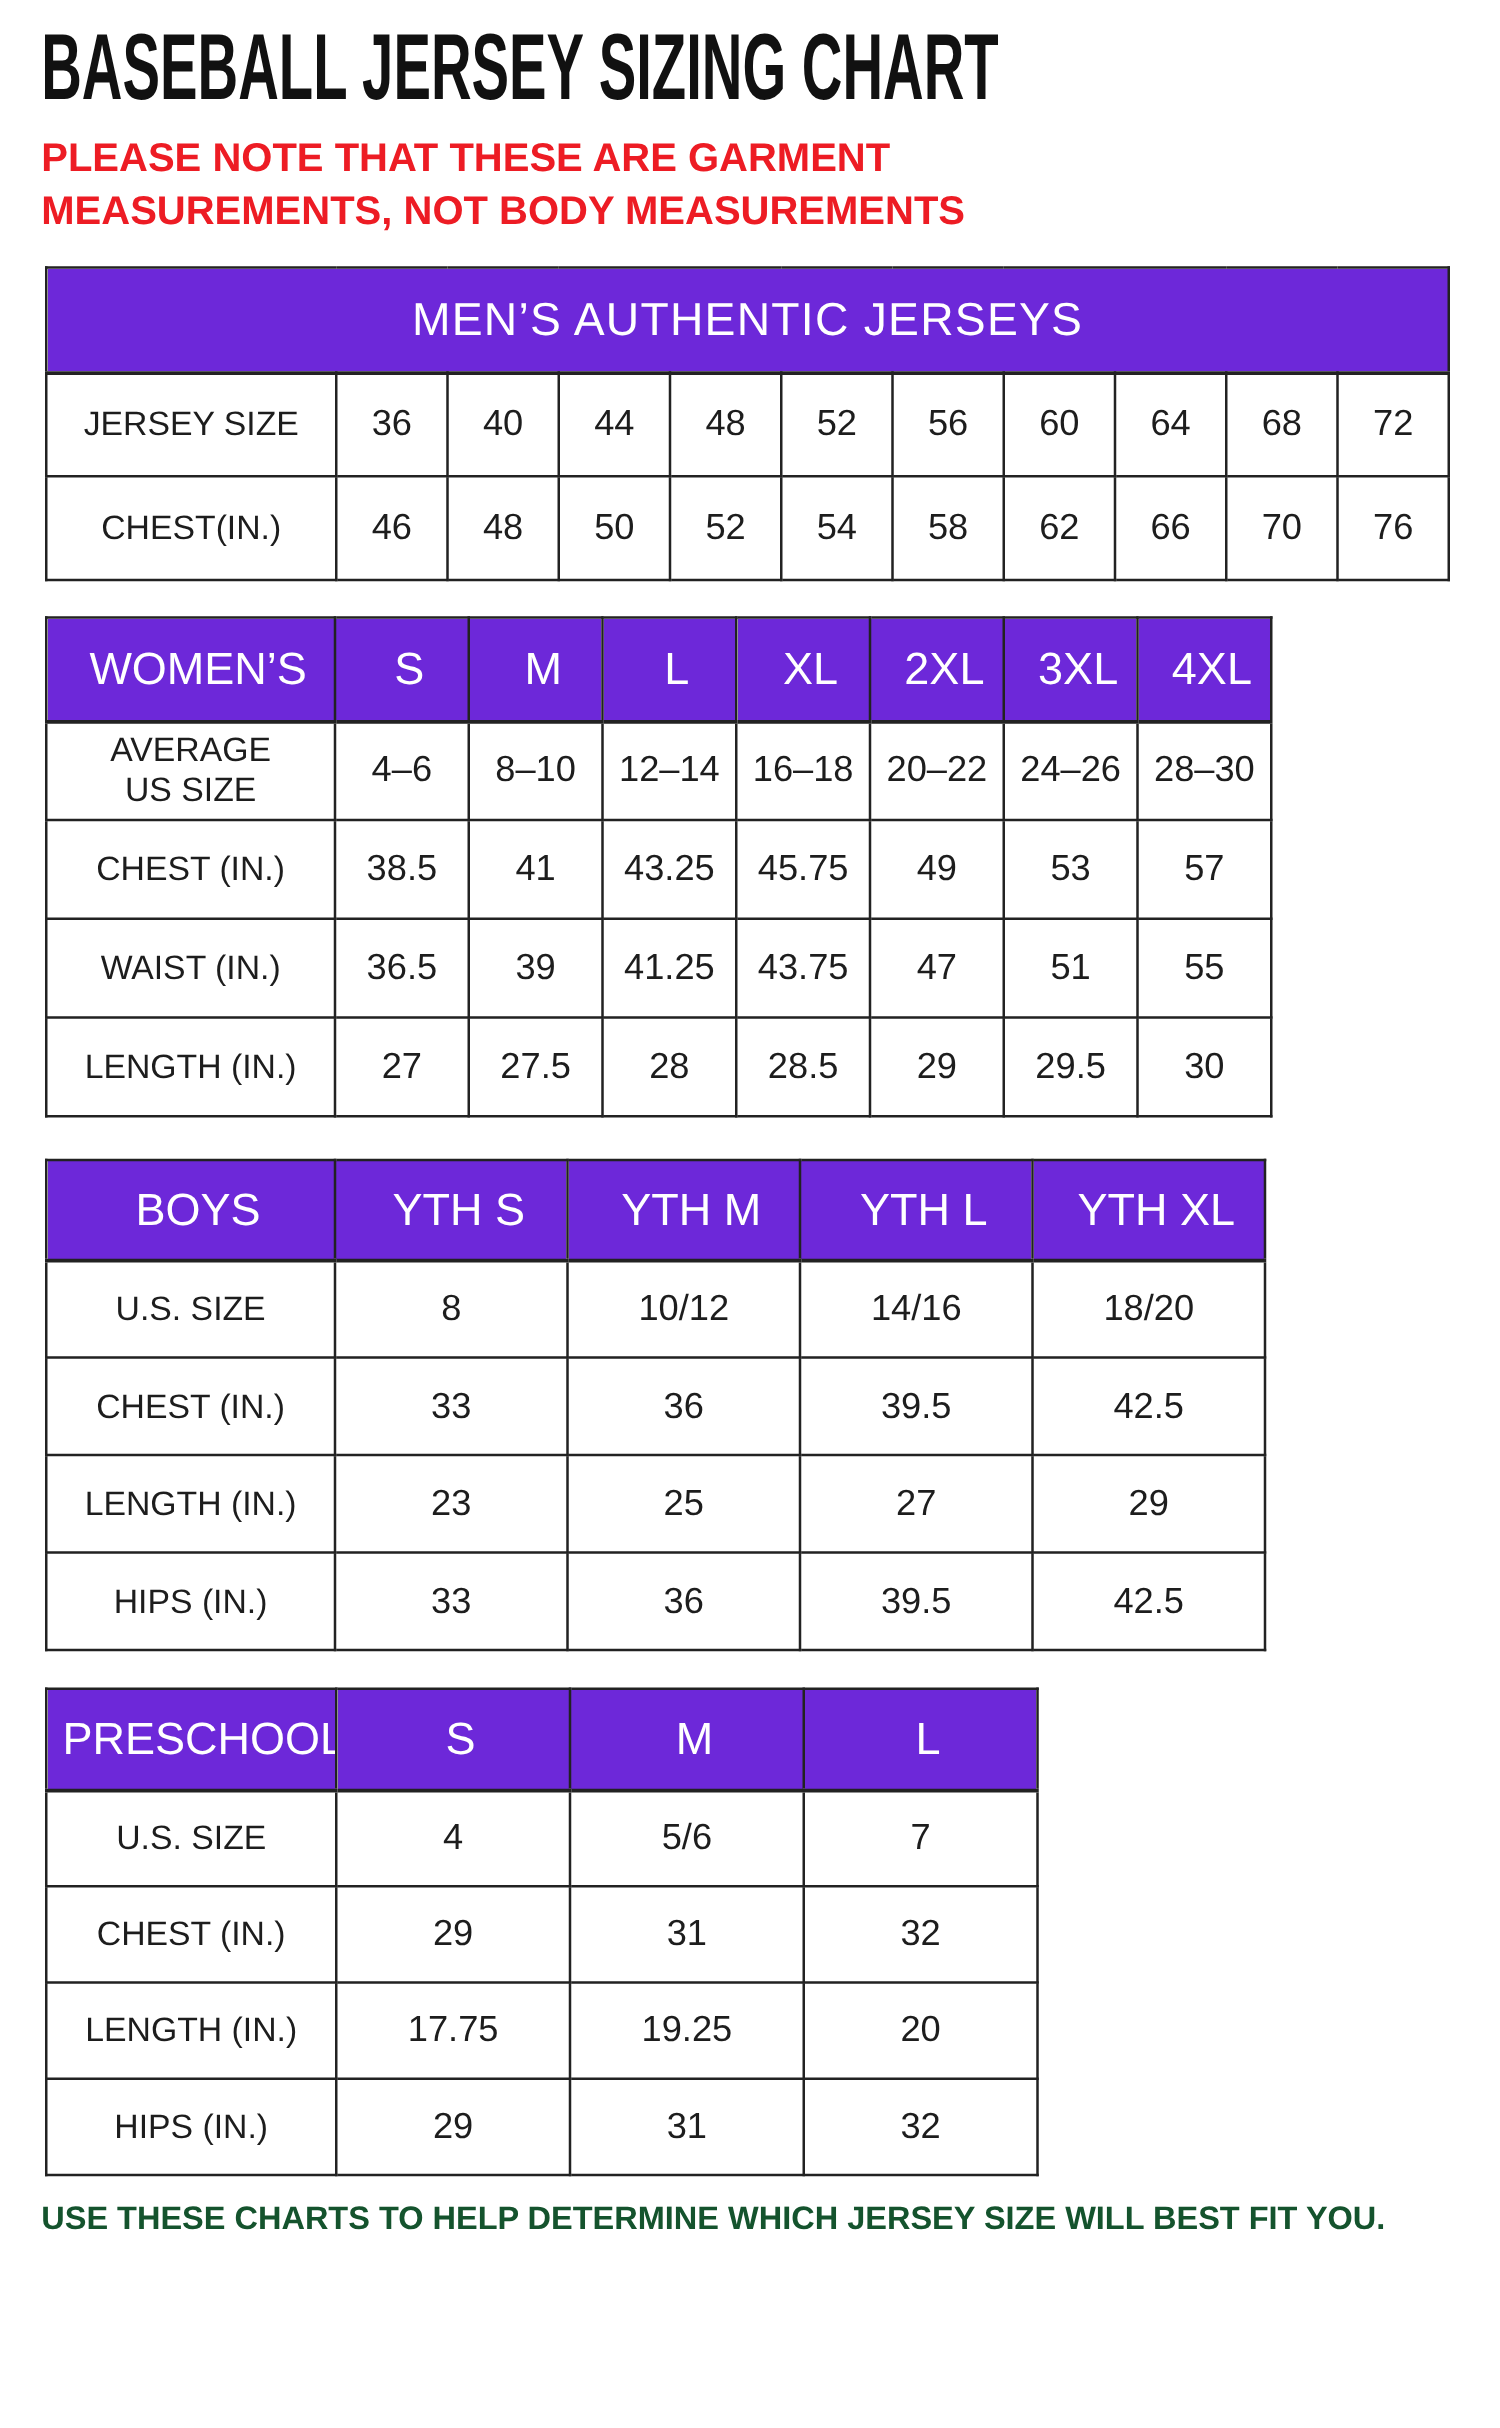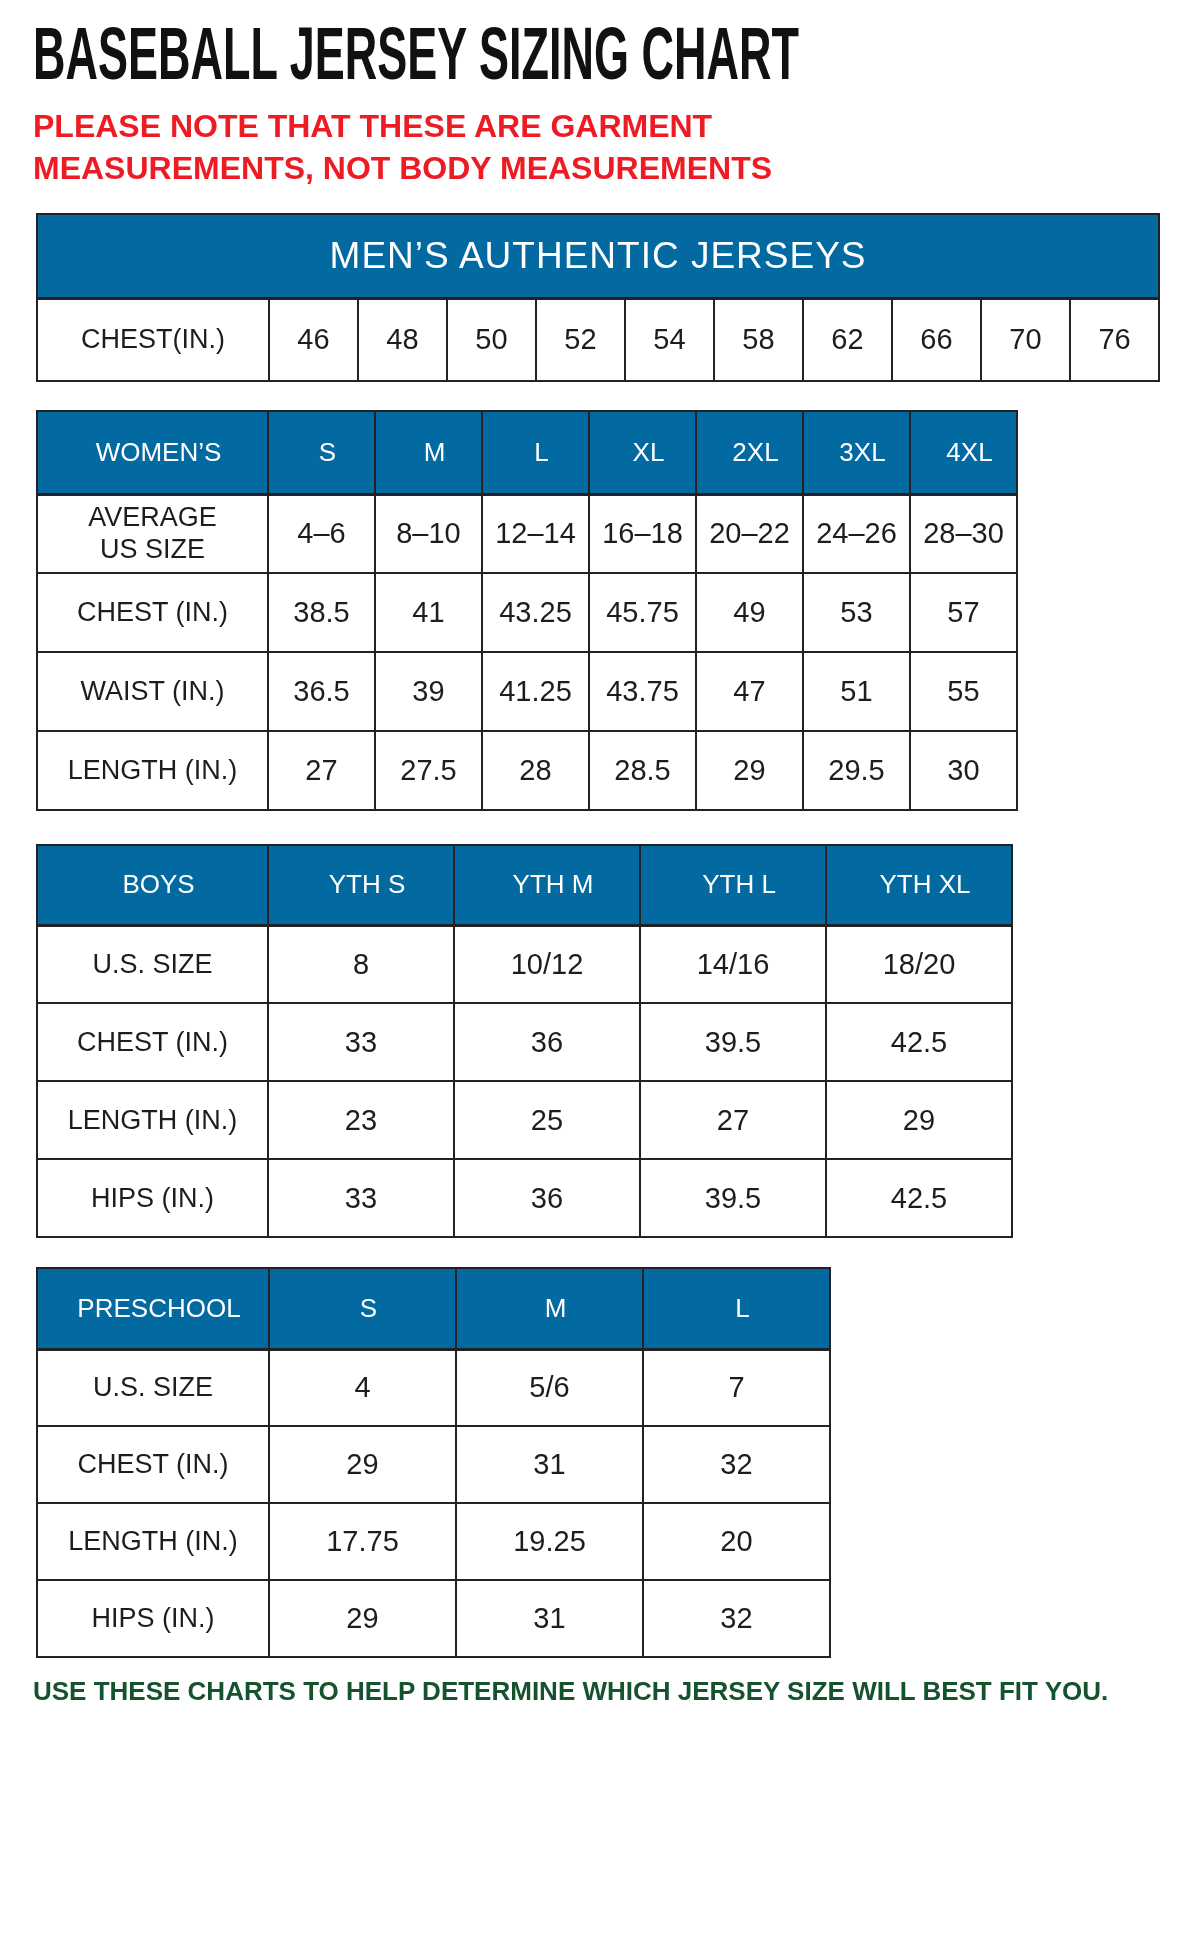--- a/index.html
+++ b/index.html
@@ -8,55 +8,68 @@
   .title .cond{display:inline-block;transform:scaleX(0.60);transform-origin:left center;
     font-weight:bold;font-size:75px;color:#111;letter-spacing:0px;}
   .note{margin:15px 0 0 33px;width:960px;font-size:32px;line-height:1.3;color:#ed1c24;
     font-weight:bold;font-stretch:condensed;letter-spacing:0;}
   .footer{margin:17px 0 0 33px;width:1160px;font-size:26px;line-height:1.3;color:#14532d;
     font-weight:bold;white-space:nowrap;}
   table.tbl{border-collapse:collapse;table-layout:fixed;margin-left:36px;text-align:center;
     color:#1d1d1d;font-size:29px;}
   table.tbl td,table.tbl th{border:2px solid #222222;padding:0;text-align:center;vertical-align:middle;
     overflow:hidden;}
-  table.tbl thead th{background:#0369a1;color:#ffffff;font-weight:normal;border-bottom-width:3px;}
+  table.tbl thead th{background:#6d28d9;color:#ffffff;font-weight:normal;border-bottom-width:3px;}
   .mens{width:1124px;margin-top:24px;}
   .mens thead tr{height:84px;}
   .mens tbody tr{height:83px;}
   .mens thead th{font-size:37px;letter-spacing:1px;}
   .womens{width:982px;margin-top:28px;}
   .womens thead tr{height:83px;}
   .womens tbody tr{height:79px;}
   .boys{width:976px;margin-top:33px;}
   .boys thead tr{height:80px;}
   .boys tbody tr{height:78px;}
   .preschool{width:793px;margin-top:29px;}
   .preschool thead tr{height:81px;}
   .preschool tbody tr{height:77px;}
-  .womens thead th,.boys thead th,.preschool thead th{font-size:26px;padding-left:12px;}
+  .womens thead th,.boys thead th,.preschool thead th{font-size:36px;padding-left:12px;}
   td.lbl{font-size:27px;}
   td.lbl .ln{line-height:1.18;}
 </style>
 </head>
 <body>
 
 <h1 class="title"><span class="cond">BASEBALL JERSEY SIZING CHART</span></h1>
 <p class="note">PLEASE NOTE THAT THESE ARE GARMENT MEASUREMENTS, NOT BODY MEASUREMENTS</p>
 
 <table class="tbl mens">
   <colgroup>
       <col style="width:232px">
       <col span="10" style="width:89px">
     </colgroup>
   <thead>
     <tr>
       <th colspan="11">MEN’S AUTHENTIC JERSEYS</th>
     </tr>
   </thead>
   <tbody>
+    <tr>
+      <td class="lbl">JERSEY SIZE</td>
+      <td>36</td>
+      <td>40</td>
+      <td>44</td>
+      <td>48</td>
+      <td>52</td>
+      <td>56</td>
+      <td>60</td>
+      <td>64</td>
+      <td>68</td>
+      <td>72</td>
+    </tr>
     <tr>
       <td class="lbl">CHEST(IN.)</td>
       <td>46</td>
       <td>48</td>
       <td>50</td>
       <td>52</td>
       <td>54</td>
       <td>58</td>
       <td>62</td>
       <td>66</td>

